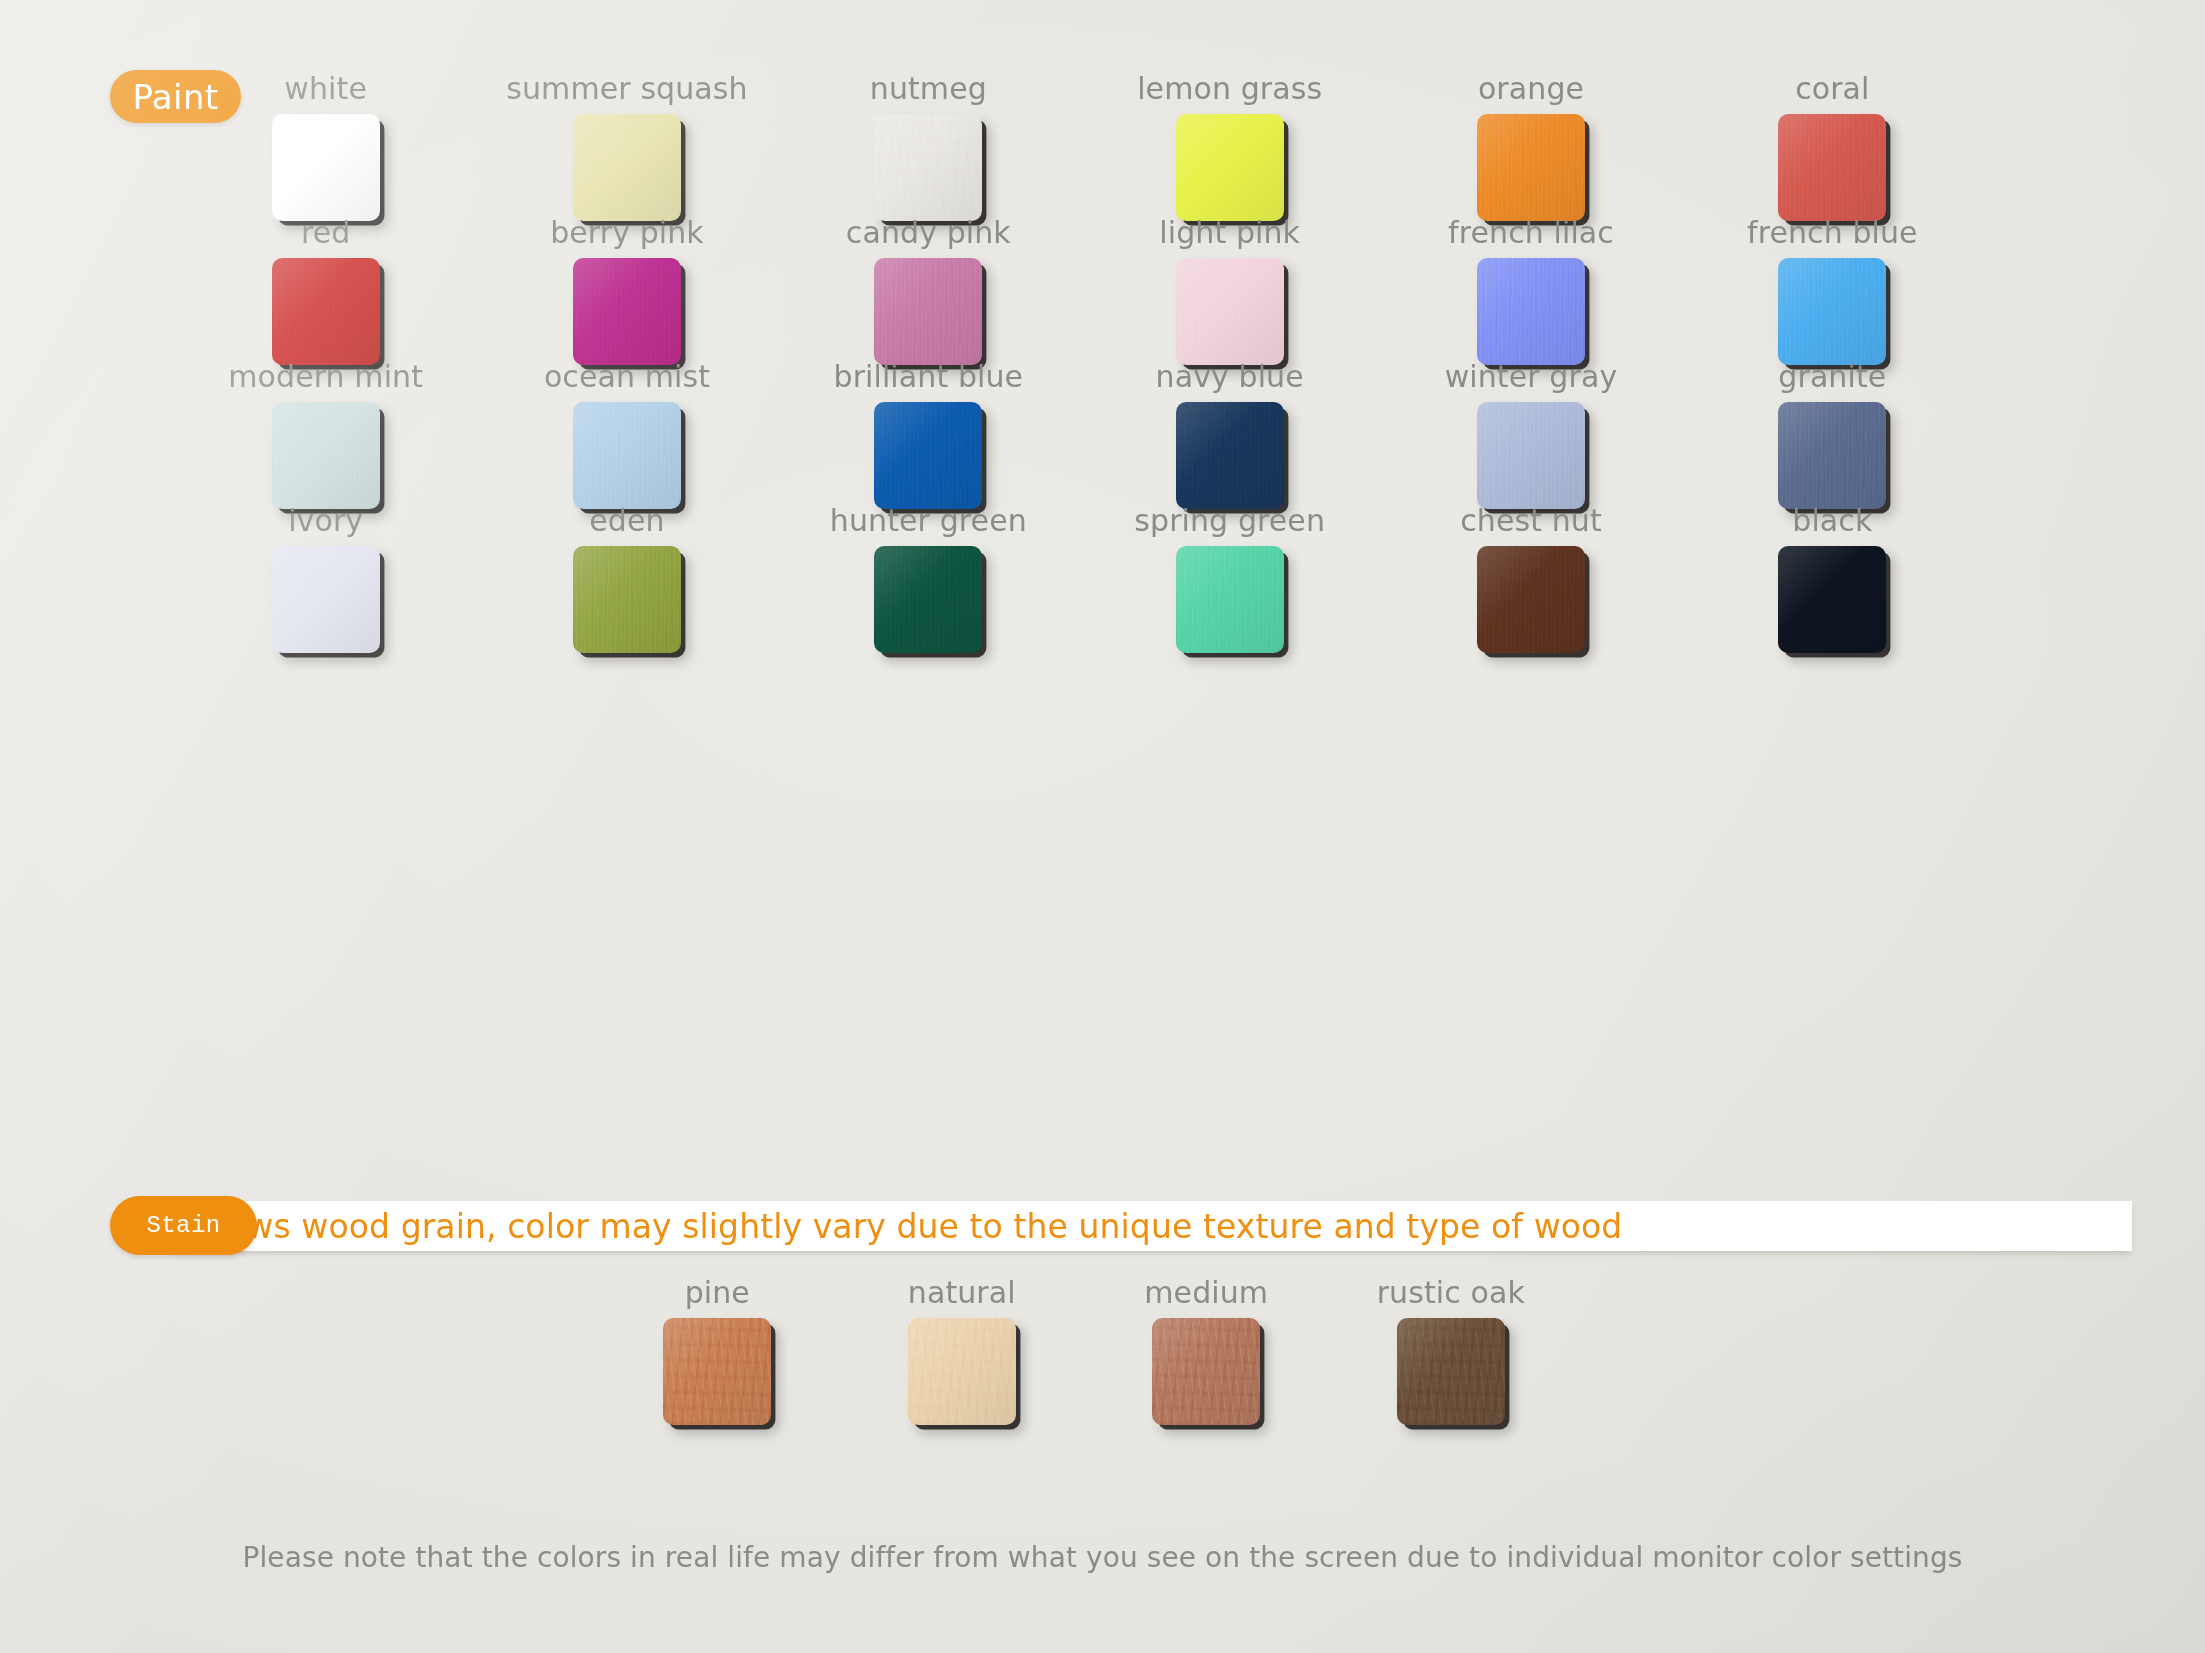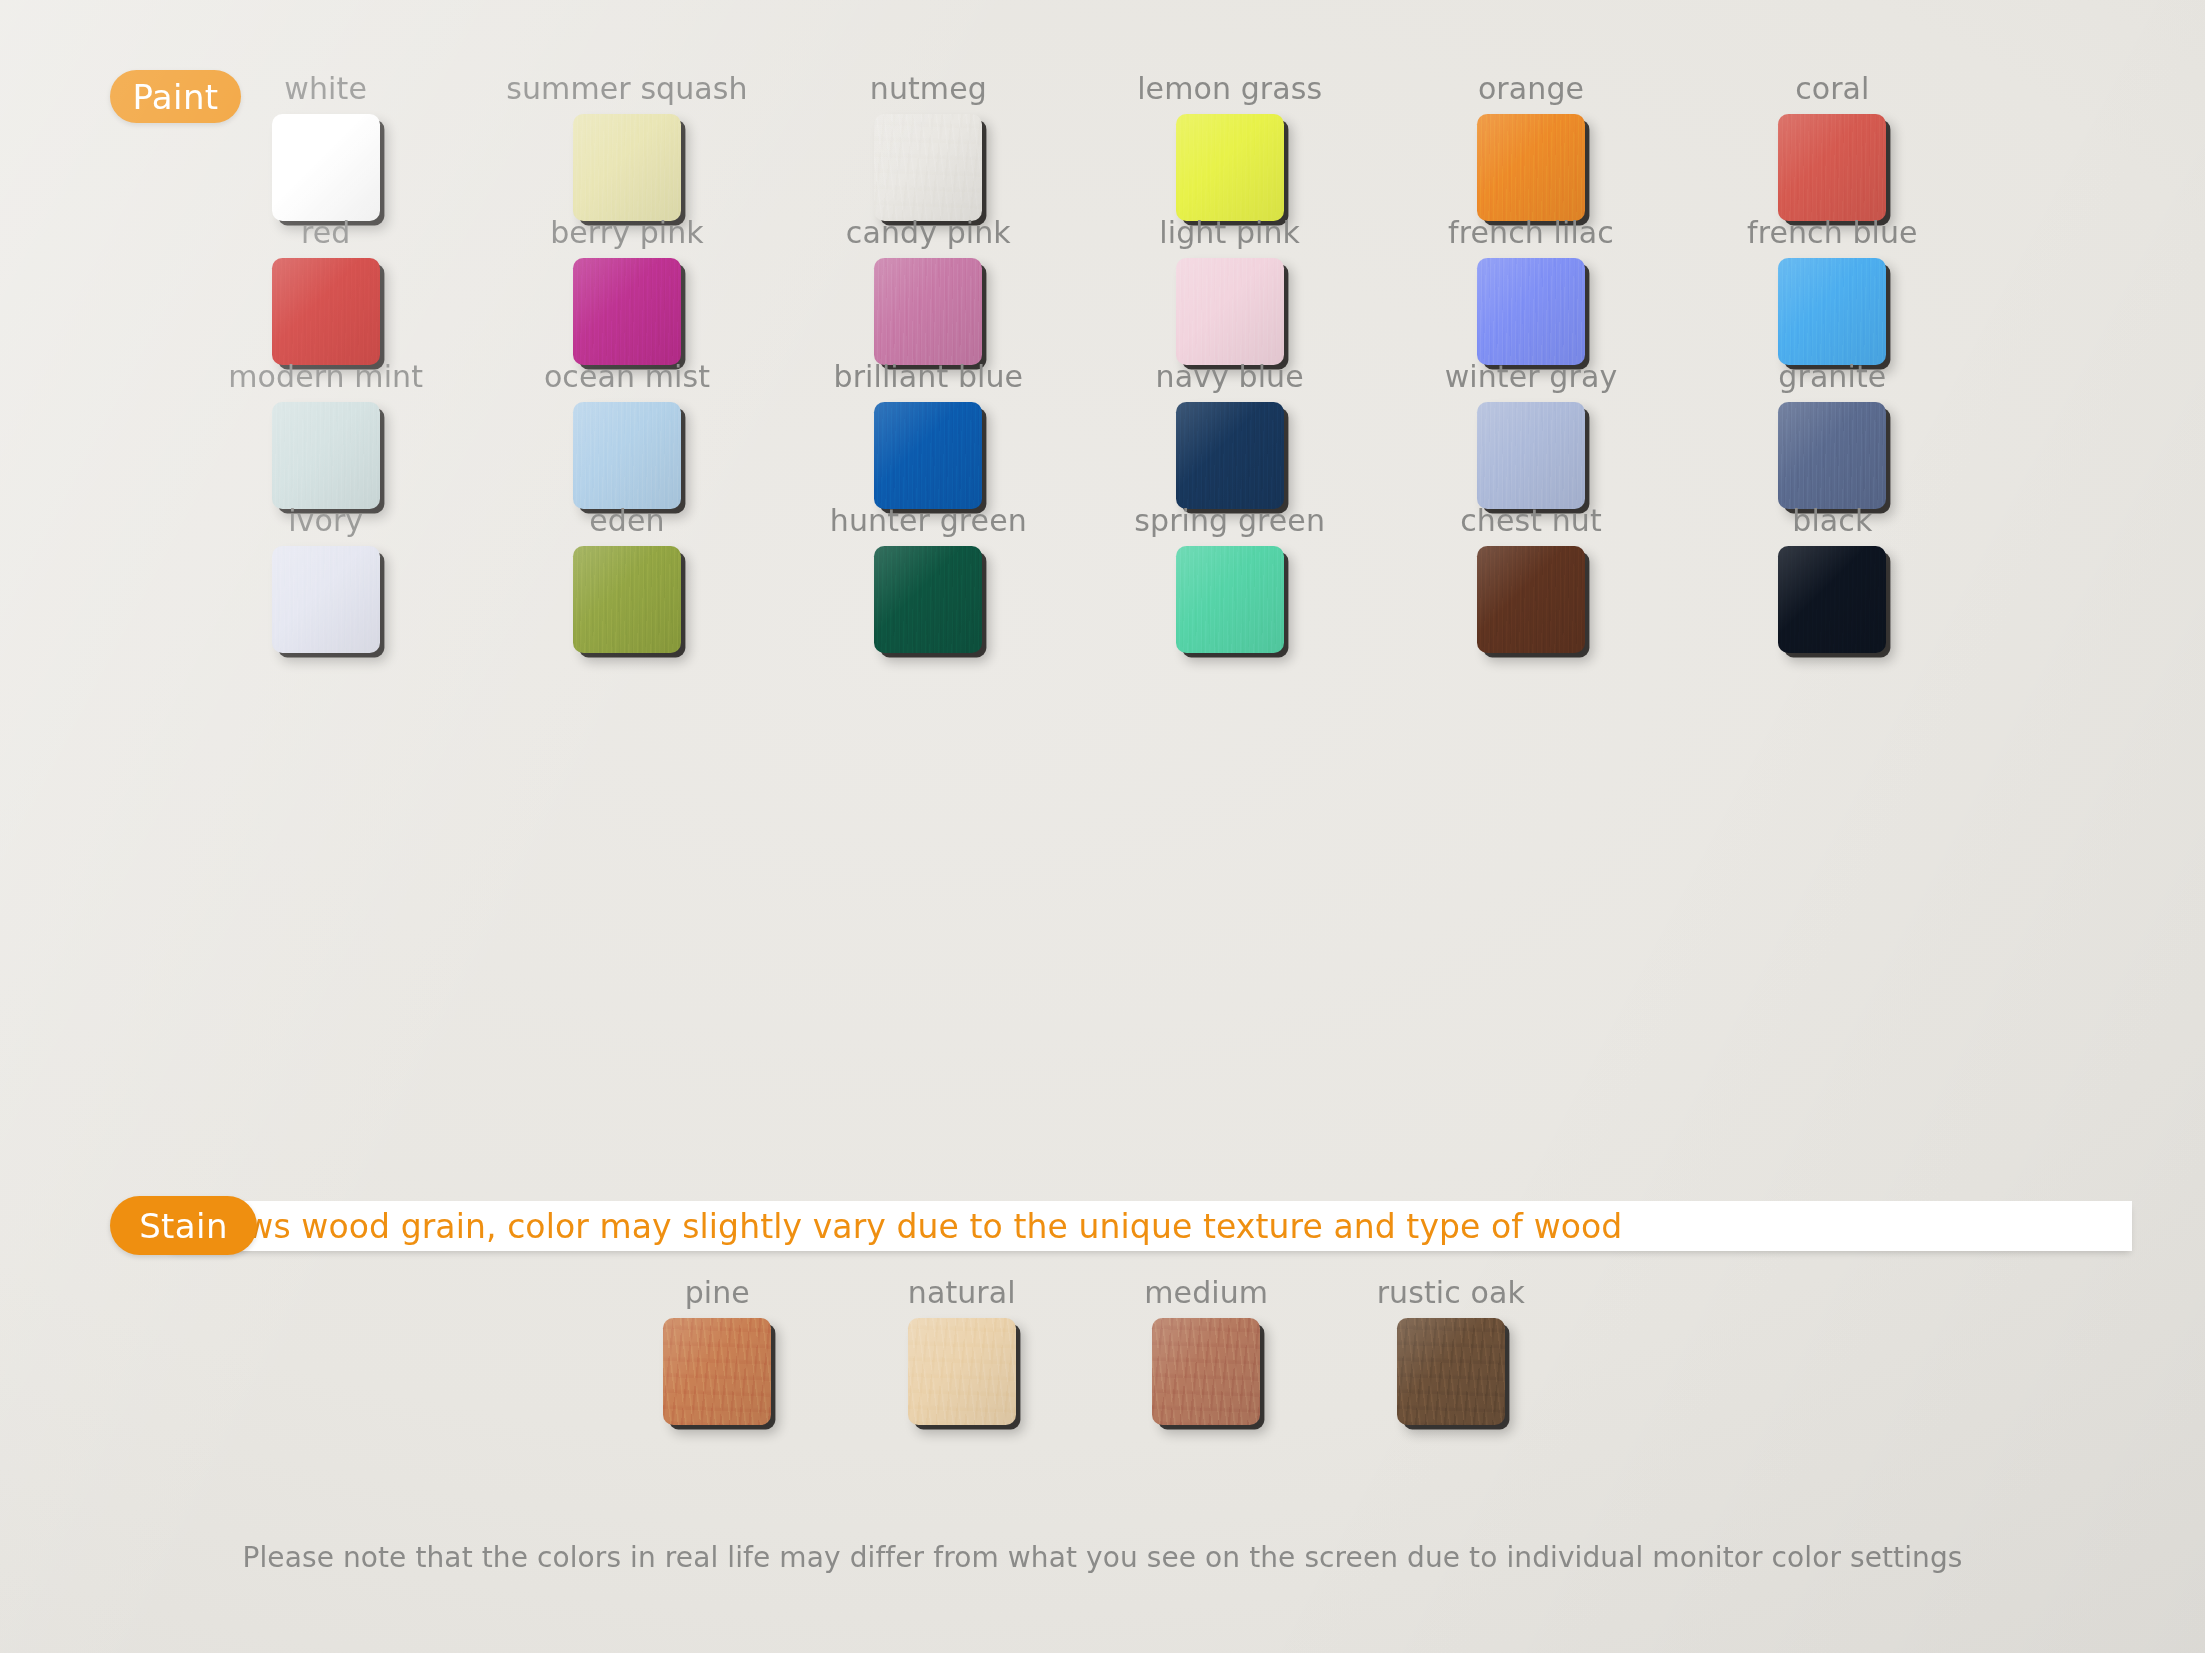--- a/index.html
+++ b/index.html
@@ -25,21 +25,21 @@
   
   .pill{
     position:absolute;
     display:flex;align-items:center;justify-content:center;
     border-radius:734px;
     color:#ffffff;
     letter-spacing:0.4px;
     box-shadow:0 2.2px 5.1px rgba(0,0,0,.13);
   }
   #paint-pill{ left:110px; top:70px; width:131px; height:53px; font-size:34px; }
-  #stain-pill{ left:110px; top:1196px; width:147px; height:59px; font-size:34px; z-index:6;}
+  #stain-pill{ left:110px; top:1196px; width:147px; height:59px; font-size:24px; z-index:6;font-family:Liberation Mono, monospace;}
 
   
   #stain-banner{
     position:absolute;left:169px;top:1201px;width:1963px;height:50px;
     background:#ffffff;
     box-shadow:0 4.4px 6.6px -2.2px rgba(0,0,0,.17);
     z-index:4;
   }
   #stain-banner-text{
     position:absolute;left:184px;top:1203px;width:1838px;height:46px;

